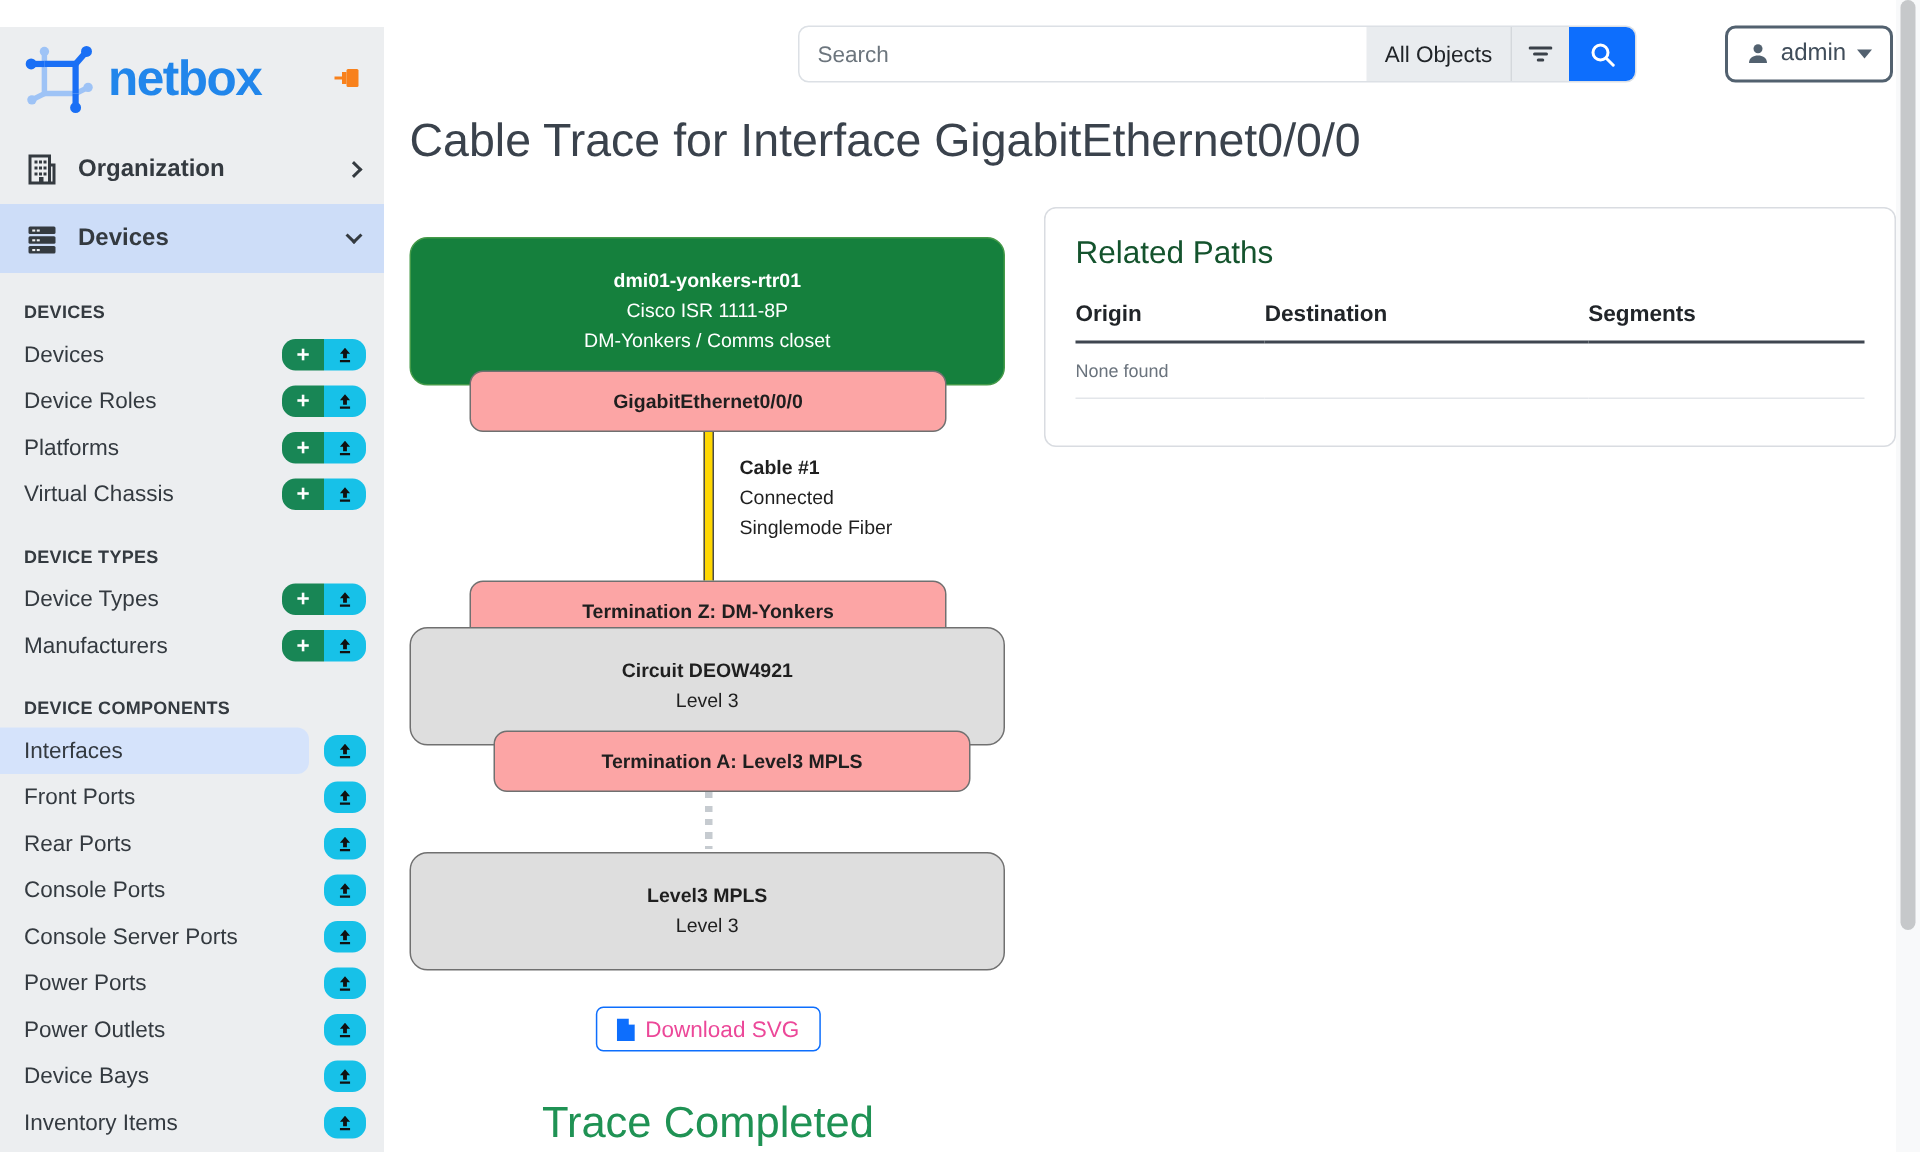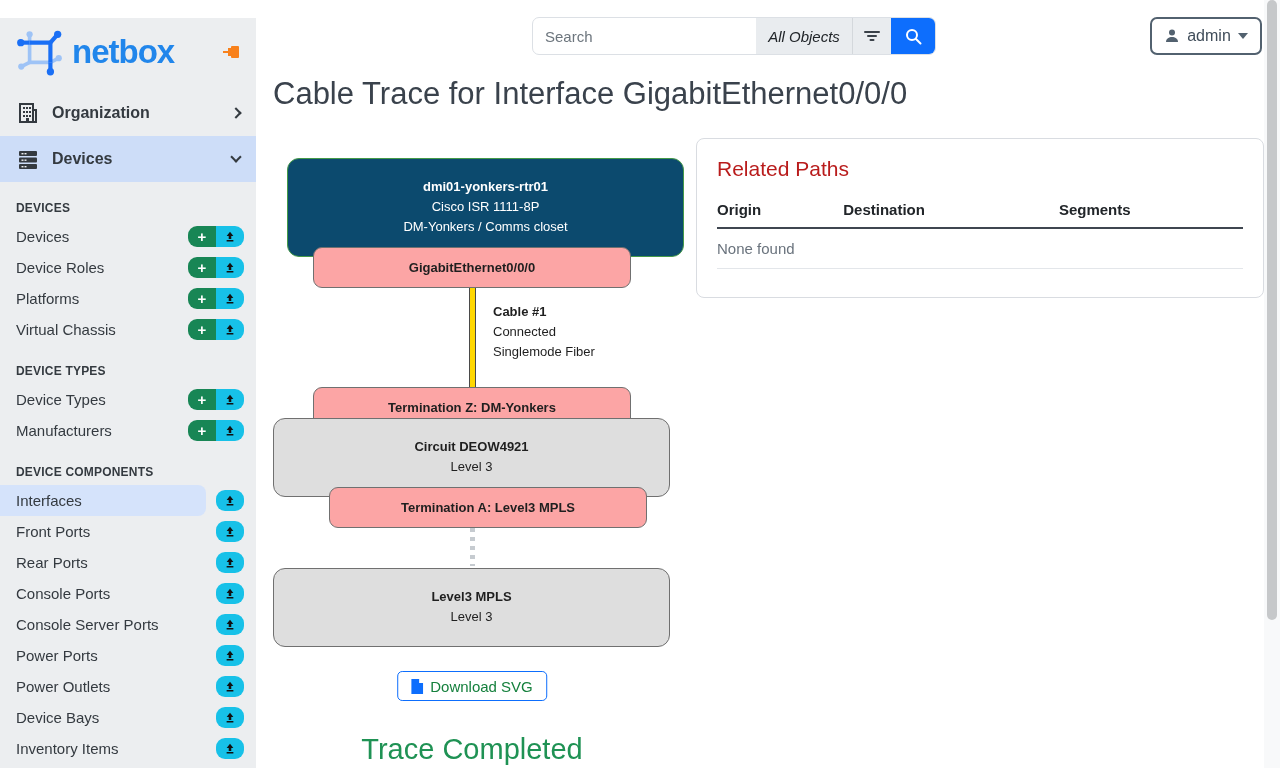--- a/index.html
+++ b/index.html
@@ -28,58 +28,58 @@
   .btn-group { position: absolute; right: 12px; top: 5px; display: flex; }
   .mini-btn { width: 28px; height: 21px; display: flex; align-items: center; justify-content: center; cursor: pointer; }
   .btn-add { background: #188655; border-radius: 9px 0 0 9px; color: #fff; font-weight: bold; font-size: 15px; line-height: 1; }
   .btn-import { background: #17c1e8; border-radius: 0 9px 9px 0; }
   .btn-import.solo { border-radius: 9px; }
 
   
   .main { position: absolute; left: 256px; top: 0; width: 1008px; height: 768px; background: #fff; }
 
   .topbar { position: relative; height: 72px; }
-  .search-group { position: absolute; left: 276px; top: 17px; width: 404px; height: 38px; display: flex; border: 1px solid #dce0e5; border-radius: 7px; background: #fff; overflow: hidden; }
+  .search-group { position: absolute; left: 276px; top: 17px; width: 559px; height: 38px; display: flex; border: 1px solid #dce0e5; border-radius: 7px; background: #fff; overflow: hidden; }
   .search-input { flex: 1; border: none; outline: none; padding: 0 12px; font-size: 15px; font-family: "Liberation Sans", sans-serif; color: #212529; background: transparent; }
   .search-input::placeholder { color: #6c757d; }
-  .scope-seg { width: 96px; background: #e9ecef; display: flex; align-items: center; justify-content: center; font-size: 15px; color: #212529; cursor: pointer; font-style: italic; }
+  .scope-seg { width: 96px; background: #e9ecef; display: flex; align-items: center; justify-content: center; font-size: 15px; color: #212529; cursor: pointer; }
   .filter-seg { width: 39px; background: #e9ecef; border-left: 1px solid #d4d8dc; display: flex; align-items: center; justify-content: center; cursor: pointer; }
   .go-seg { width: 44px; background: #0d6efd; display: flex; align-items: center; justify-content: center; cursor: pointer; }
 
   .admin-btn { position: absolute; right: 2px; top: 17px; height: 38px; width: 112px; border: 2px solid #52616f; border-radius: 7px; display: flex; align-items: center; justify-content: center; gap: 7px; color: #404d5a; font-size: 16px; cursor: pointer; background: #fff; }
   .caret-down { width: 0; height: 0; border-left: 5px solid transparent; border-right: 5px solid transparent; border-top: 6px solid #52616f; }
 
   .page-title { padding: 4px 0 0 17px; font-size: 31px; font-weight: 400; color: #3a424c; }
 
   
   .trace-wrap { position: absolute; top: 138px; left: 0; width: 430px; height: 630px; }
   .node { position: absolute; border: 1px solid #707070; text-align: center; font-size: 13px; color: #1f1f1f; }
   .node .t1 { font-weight: bold; }
   .node .t2 { margin-top: 6px; }
   .big { border-radius: 12px; left: 17px; width: 397px; padding-top: 21px; line-height: 14px; }
   .small-node { border-radius: 9px; left: 57px; width: 318px; height: 41px; display: flex; align-items: center; justify-content: center; font-weight: bold; background: #fca5a5; cursor: pointer; }
-  .green-node { background: #0c4a6e; border-color: #459a49; color: #fff; cursor: pointer; margin-left: 14px; }
+  .green-node { background: #15803d; border-color: #459a49; color: #fff; cursor: pointer; }
   .gray-node { background: #dedede; cursor: pointer; }
 
   .cable-line { position: absolute; left: 213px; top: 150px; width: 7px; height: 99px; background: #ffd700; border-left: 1px solid #4a4a4a; border-right: 1px solid #4a4a4a; }
   .cable-labels { position: absolute; left: 237px; top: 164px; text-align: left; font-size: 13px; color: #1f1f1f; line-height: 20px; }
   .cable-labels .t1 { font-weight: bold; }
   .dots-line { position: absolute; left: 214px; top: 390px; width: 5px; height: 38px; background: repeating-linear-gradient(to bottom, #c6cbd0 0 4px, transparent 4px 9px); }
 
-  .dl-btn { position: absolute; top: 533px; left: 216px; transform: translateX(-50%); height: 30px; display: flex; align-items: center; gap: 7px; padding: 0 13px; border: 1px solid #0d6efd; border-radius: 5px; color: #15803d; background: #fff; font-size: 15px; font-family: "Liberation Sans", sans-serif; cursor: pointer; }
+  .dl-btn { position: absolute; top: 533px; left: 216px; transform: translateX(-50%); height: 30px; display: flex; align-items: center; gap: 7px; padding: 0 13px; border: 1px solid #0d6efd; border-radius: 5px; color: #ec4899; background: #fff; font-size: 15px; font-family: "Liberation Sans", sans-serif; cursor: pointer; }
   .trace-status { position: absolute; top: 595px; left: 0; width: 432px; text-align: center; font-size: 29px; color: #1f9254; }
 
   
   .card { position: absolute; top: 138px; left: 440px; width: 568px; height: 160px; border: 1px solid #d9dce1; border-radius: 8px; background: #fff; padding: 18px 20px; }
-  .card-title { font-size: 21px; font-weight: 400; color: #b91c1c; }
+  .card-title { font-size: 21px; font-weight: 400; color: #14532d; }
   .rp-table { width: 100%; border-collapse: collapse; margin-top: 14px; }
   .rp-table th { text-align: left; font-size: 15px; color: #212529; padding: 6px 0 9px; border-bottom: 2px solid #3f4650; }
   .rp-table th:nth-child(1) { width: 24%; }
   .rp-table th:nth-child(2) { width: 41%; }
-  .rp-table td { padding: 11px 0; font-size: 15px; color: #6a737d; border-bottom: 1px solid #e3e6ea; }
+  .rp-table td { padding: 11px 0; font-size: 12px; color: #6a737d; border-bottom: 1px solid #e3e6ea; }
 
   
   .scrollbar { position: absolute; right: 0; top: 0; width: 16px; height: 768px; background: #f8f9fa; }
   .scroll-thumb { position: absolute; left: 3px; top: 0; width: 10px; height: 620px; background: #c6c8ca; border-radius: 6px; cursor: pointer; }
 </style>
 </head>
 <body>
 
 <div class="sidebar">
   <div class="logo-row">

